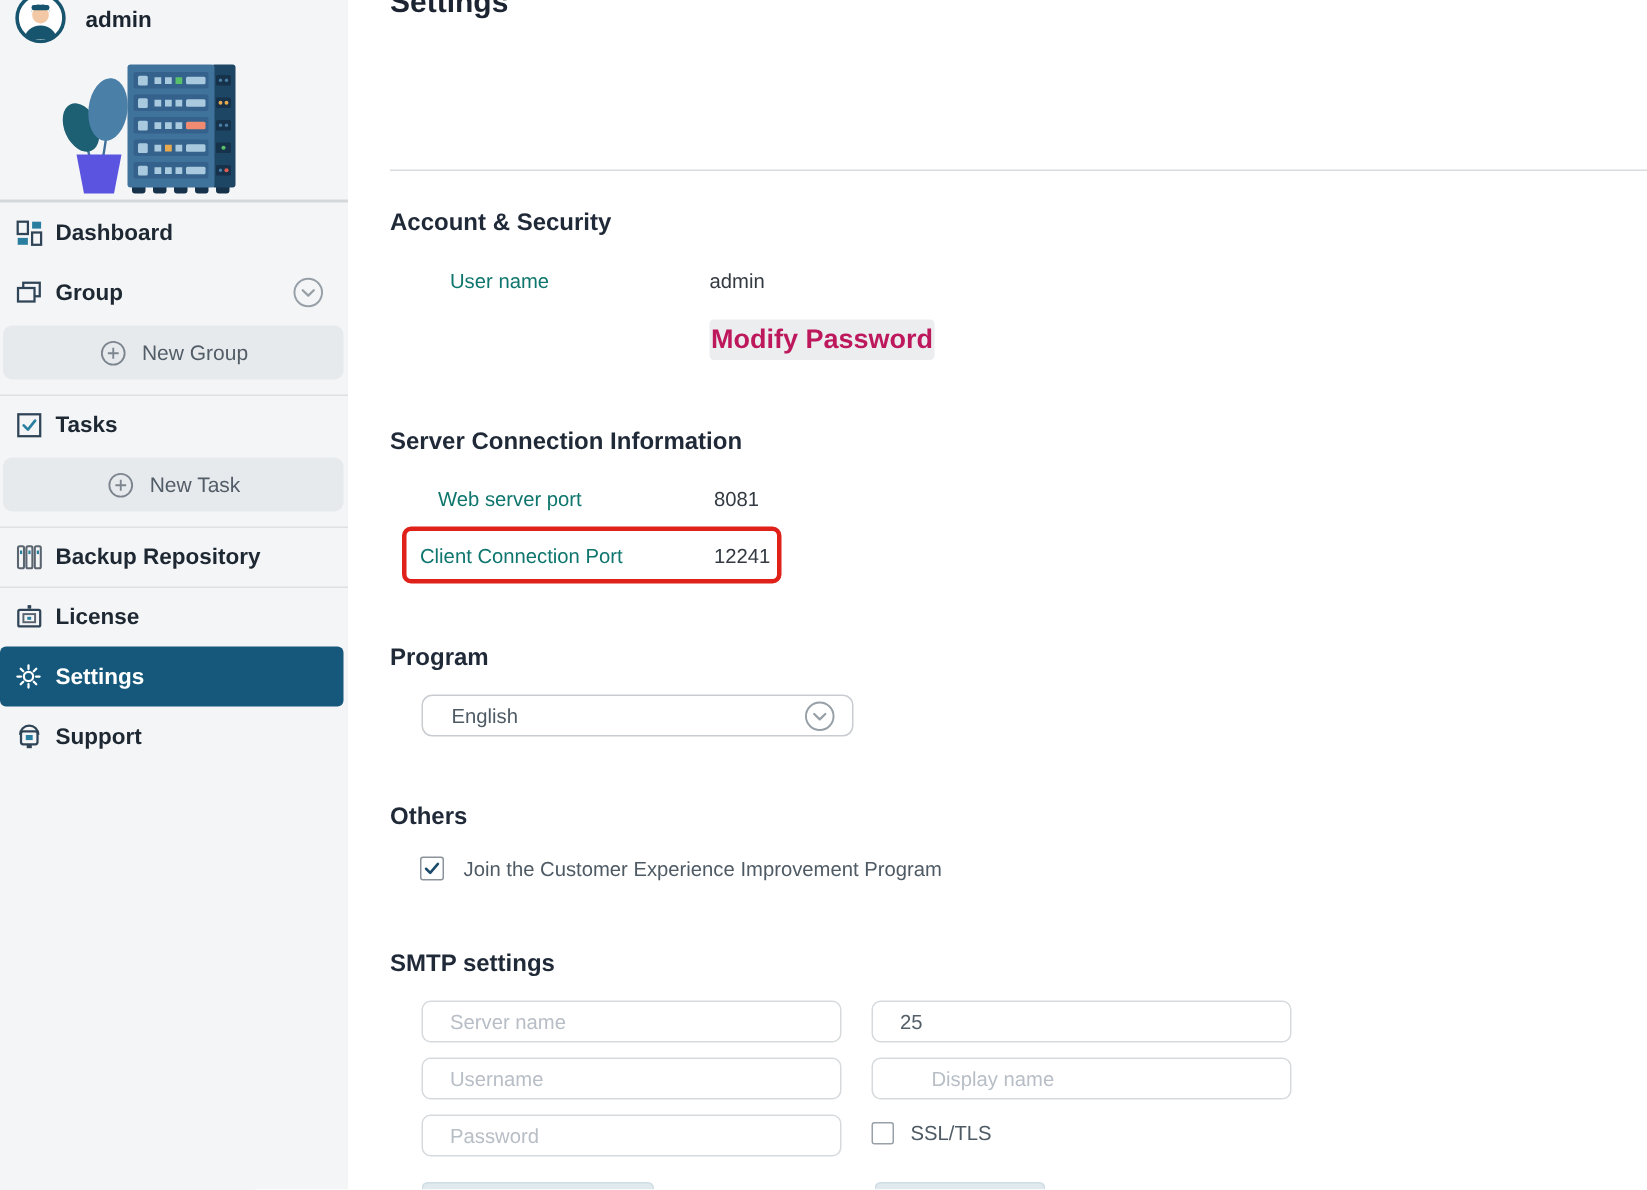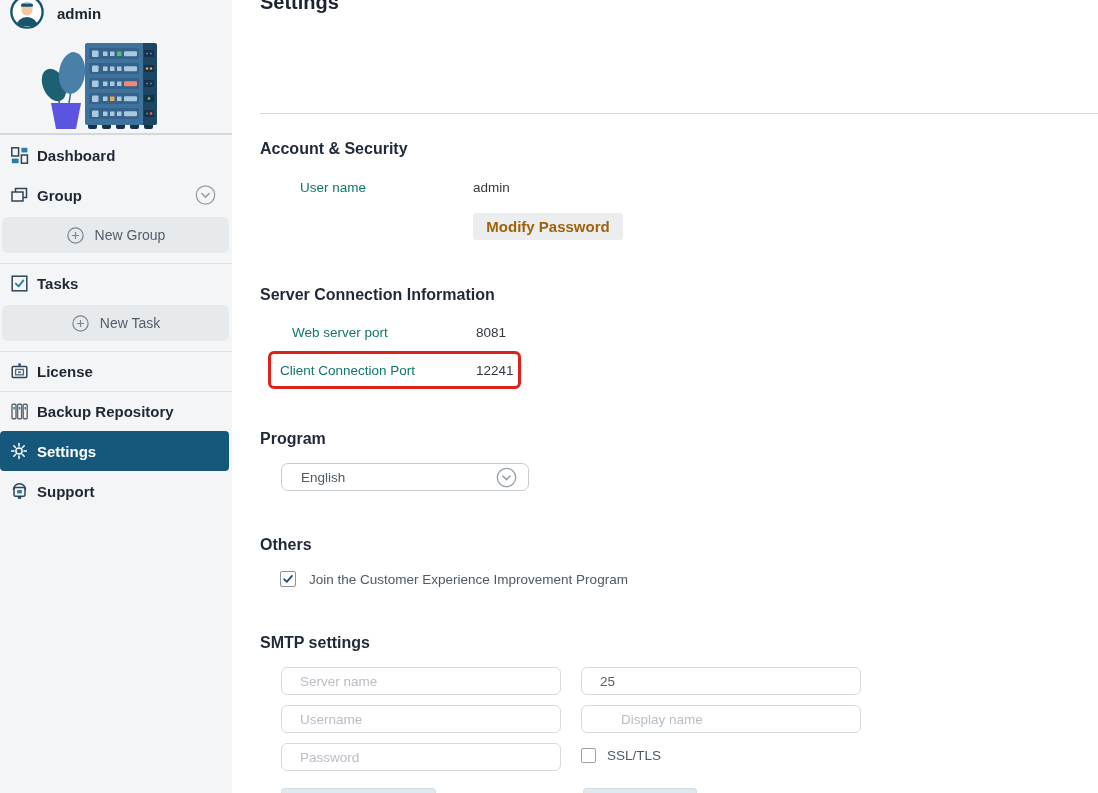--- a/index.html
+++ b/index.html
@@ -31,26 +31,26 @@
   
   .main { position:absolute; left:232px; top:0; right:0; bottom:0; background:#fff; }
   .page-title { position:absolute; left:28px; top:-9px; font-size:20px; font-weight:700; color:#1b2430; }
   .top-divider { position:absolute; left:28px; right:0; top:113px; height:1px; background:#d9dcdf; }
   .sec-heading { position:absolute; left:28px; font-size:16px; font-weight:700; color:#1f2937; }
   .f-label { position:absolute; font-size:13.5px; color:#0f766e; }
   .f-value { position:absolute; font-size:13.5px; color:#333a42; }
 
   .modify-btn { position:absolute; left:241px; top:213px; width:150px; height:27px;
     background:#ebedef; border:none; border-radius:3px; font-family:inherit;
-    font-size:15px; font-weight:700; color:#a16207; cursor:pointer; }
+    font-size:18px; font-weight:700; color:#be185d; cursor:pointer; }
 
   .red-box { position:absolute; left:36px; top:351px; width:253px; height:38px;
     border:3px solid #df2119; border-radius:6px; }
 
-  .dropdown { position:absolute; left:49px; top:463px; width:248px; height:28px;
+  .dropdown { position:absolute; left:49px; top:463px; width:288px; height:28px;
     border:1px solid #c8ccd0; border-radius:7px; background:#fff; display:flex; align-items:center; cursor:pointer; }
   .dropdown .dd-text { margin-left:19px; font-size:13.5px; color:#4e5a64; }
   .dropdown .dd-chevron { position:absolute; right:11px; top:3px; width:21px; height:21px; }
 
   .check-row { position:absolute; display:flex; align-items:center; }
   .checkbox { width:16px; height:16px; background:#fff; border:1px solid #8b939b; border-radius:2px;
     display:flex; align-items:center; justify-content:center; cursor:pointer; }
   .check-row .cr-label { margin-left:13px; font-size:13.5px; color:#4e5a64; }
 
   .text-input { position:absolute; height:28px; width:280px; border:1px solid #d6dadd; border-radius:6px;
@@ -225,41 +225,41 @@
             <circle cx="10" cy="10" r="8" fill="none" stroke="#7d868f" stroke-width="1.3"></circle>
             <path d="M10 6.2 V13.8 M6.2 10 H13.8" stroke="#7d868f" stroke-width="1.3"></path>
           </svg>
           <span class="sb-label">New Task</span>
         </div>
       </div>
 
       <div class="menu-item bordered">
         <span class="mi-icon">
           <svg width="19" height="19" viewBox="0 0 19 19">
-            <rect x="8.4" y="1.4" width="2.4" height="2.4" fill="#2f4456"></rect>
-            <rect x="2.2" y="4.6" width="14.6" height="11" rx="1" fill="none" stroke="#2f4456" stroke-width="1.5"></rect>
-            <rect x="5.6" y="7.4" width="7.8" height="5.4" fill="none" stroke="#5b6570" stroke-width="1.3"></rect>
-            <rect x="8.2" y="9.2" width="2.6" height="2" fill="#2a7fa0"></rect>
-          </svg>
-        </span>
-        <span class="mi-label">License</span>
-      </div>
-
-      <div class="menu-item bordered">
-        <span class="mi-icon">
-          <svg width="19" height="19" viewBox="0 0 19 19">
             <rect x="2" y="2.2" width="4" height="14.6" rx="1" fill="none" stroke="#5b6570" stroke-width="1.4"></rect>
             <rect x="7.6" y="2.2" width="4" height="14.6" rx="1" fill="none" stroke="#5b6570" stroke-width="1.4"></rect>
             <rect x="13.2" y="2.2" width="4" height="14.6" rx="1" fill="none" stroke="#5b6570" stroke-width="1.4"></rect>
             <rect x="3.3" y="5" width="1.5" height="2.4" fill="#2a7fa0"></rect>
             <rect x="8.9" y="5" width="1.5" height="2.4" fill="#2a7fa0"></rect>
             <rect x="14.5" y="5" width="1.5" height="2.4" fill="#2a7fa0"></rect>
           </svg>
         </span>
         <span class="mi-label">Backup Repository</span>
+      </div>
+
+      <div class="menu-item bordered">
+        <span class="mi-icon">
+          <svg width="19" height="19" viewBox="0 0 19 19">
+            <rect x="8.4" y="1.4" width="2.4" height="2.4" fill="#2f4456"></rect>
+            <rect x="2.2" y="4.6" width="14.6" height="11" rx="1" fill="none" stroke="#2f4456" stroke-width="1.5"></rect>
+            <rect x="5.6" y="7.4" width="7.8" height="5.4" fill="none" stroke="#5b6570" stroke-width="1.3"></rect>
+            <rect x="8.2" y="9.2" width="2.6" height="2" fill="#2a7fa0"></rect>
+          </svg>
+        </span>
+        <span class="mi-label">License</span>
       </div>
 
 
       <div class="menu-item active">
         <span class="mi-icon">
           <svg width="20" height="20" viewBox="0 0 20 20">
             <circle cx="10" cy="10" r="3.1" fill="none" stroke="#ffffff" stroke-width="1.5"></circle>
             <g stroke="#ffffff" stroke-width="1.5" stroke-linecap="round">
               <path d="M15 10 H17.4"></path>
                 <path d="M2.6 10 H5"></path>

